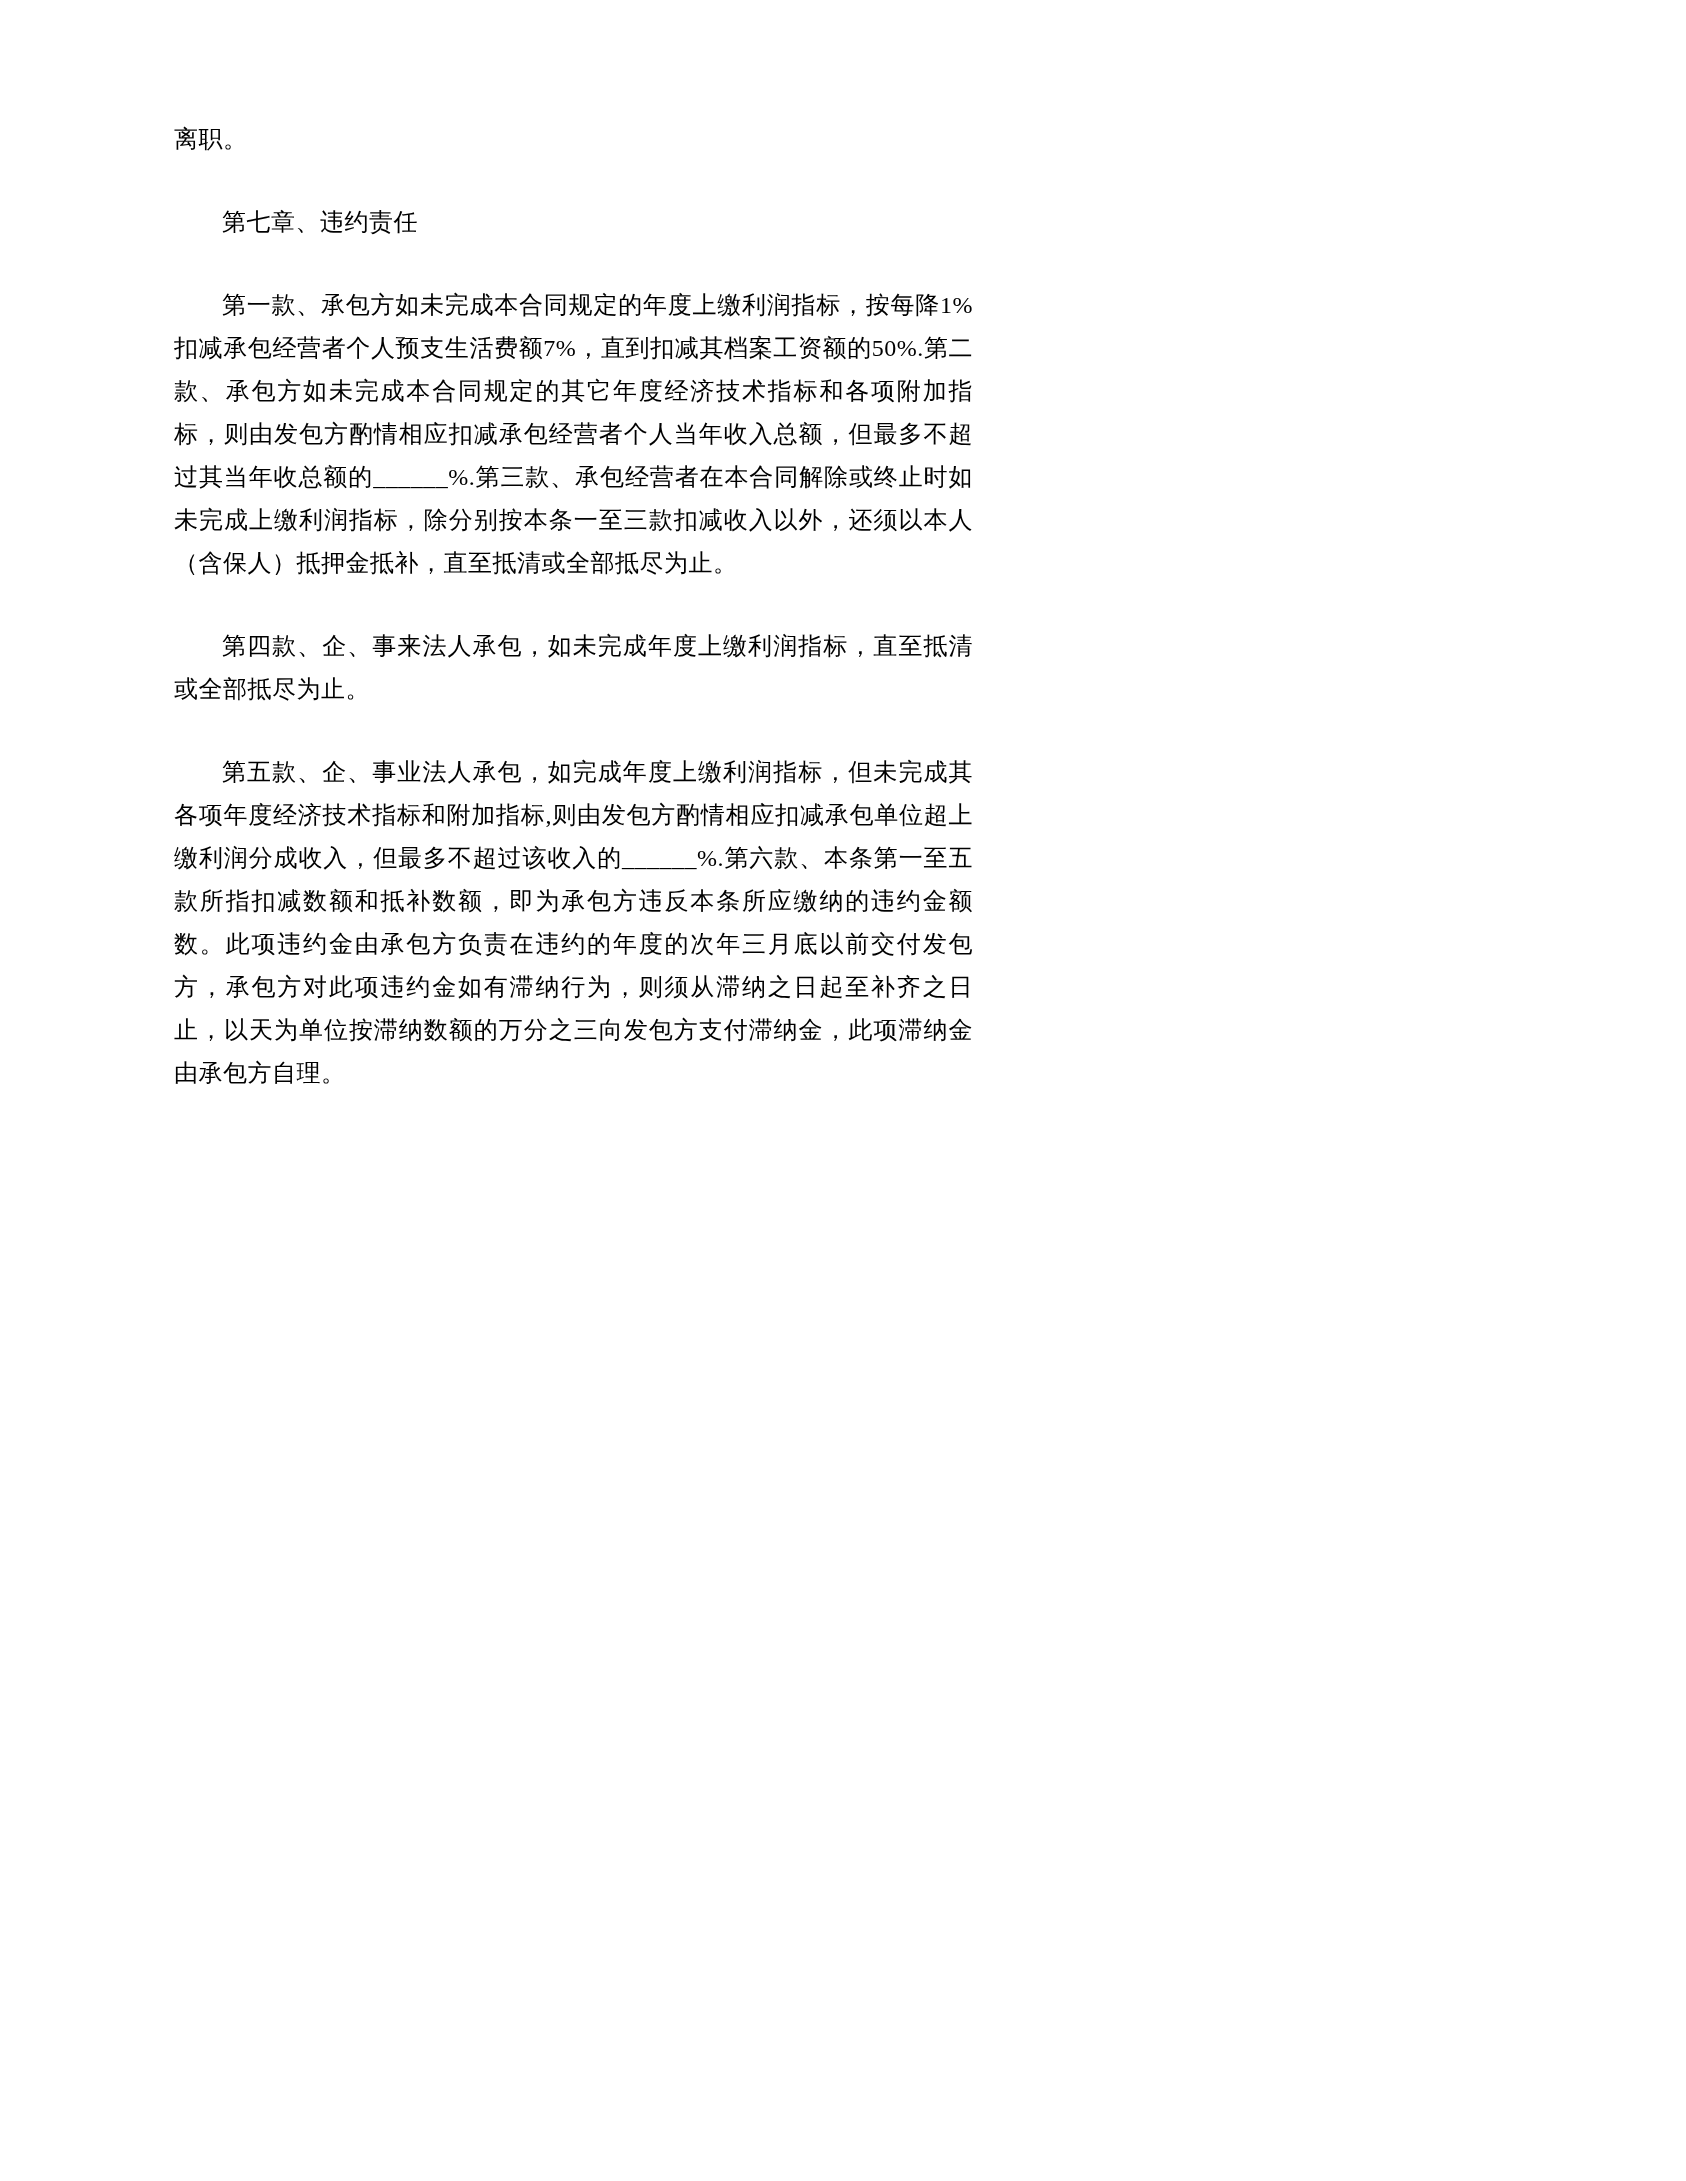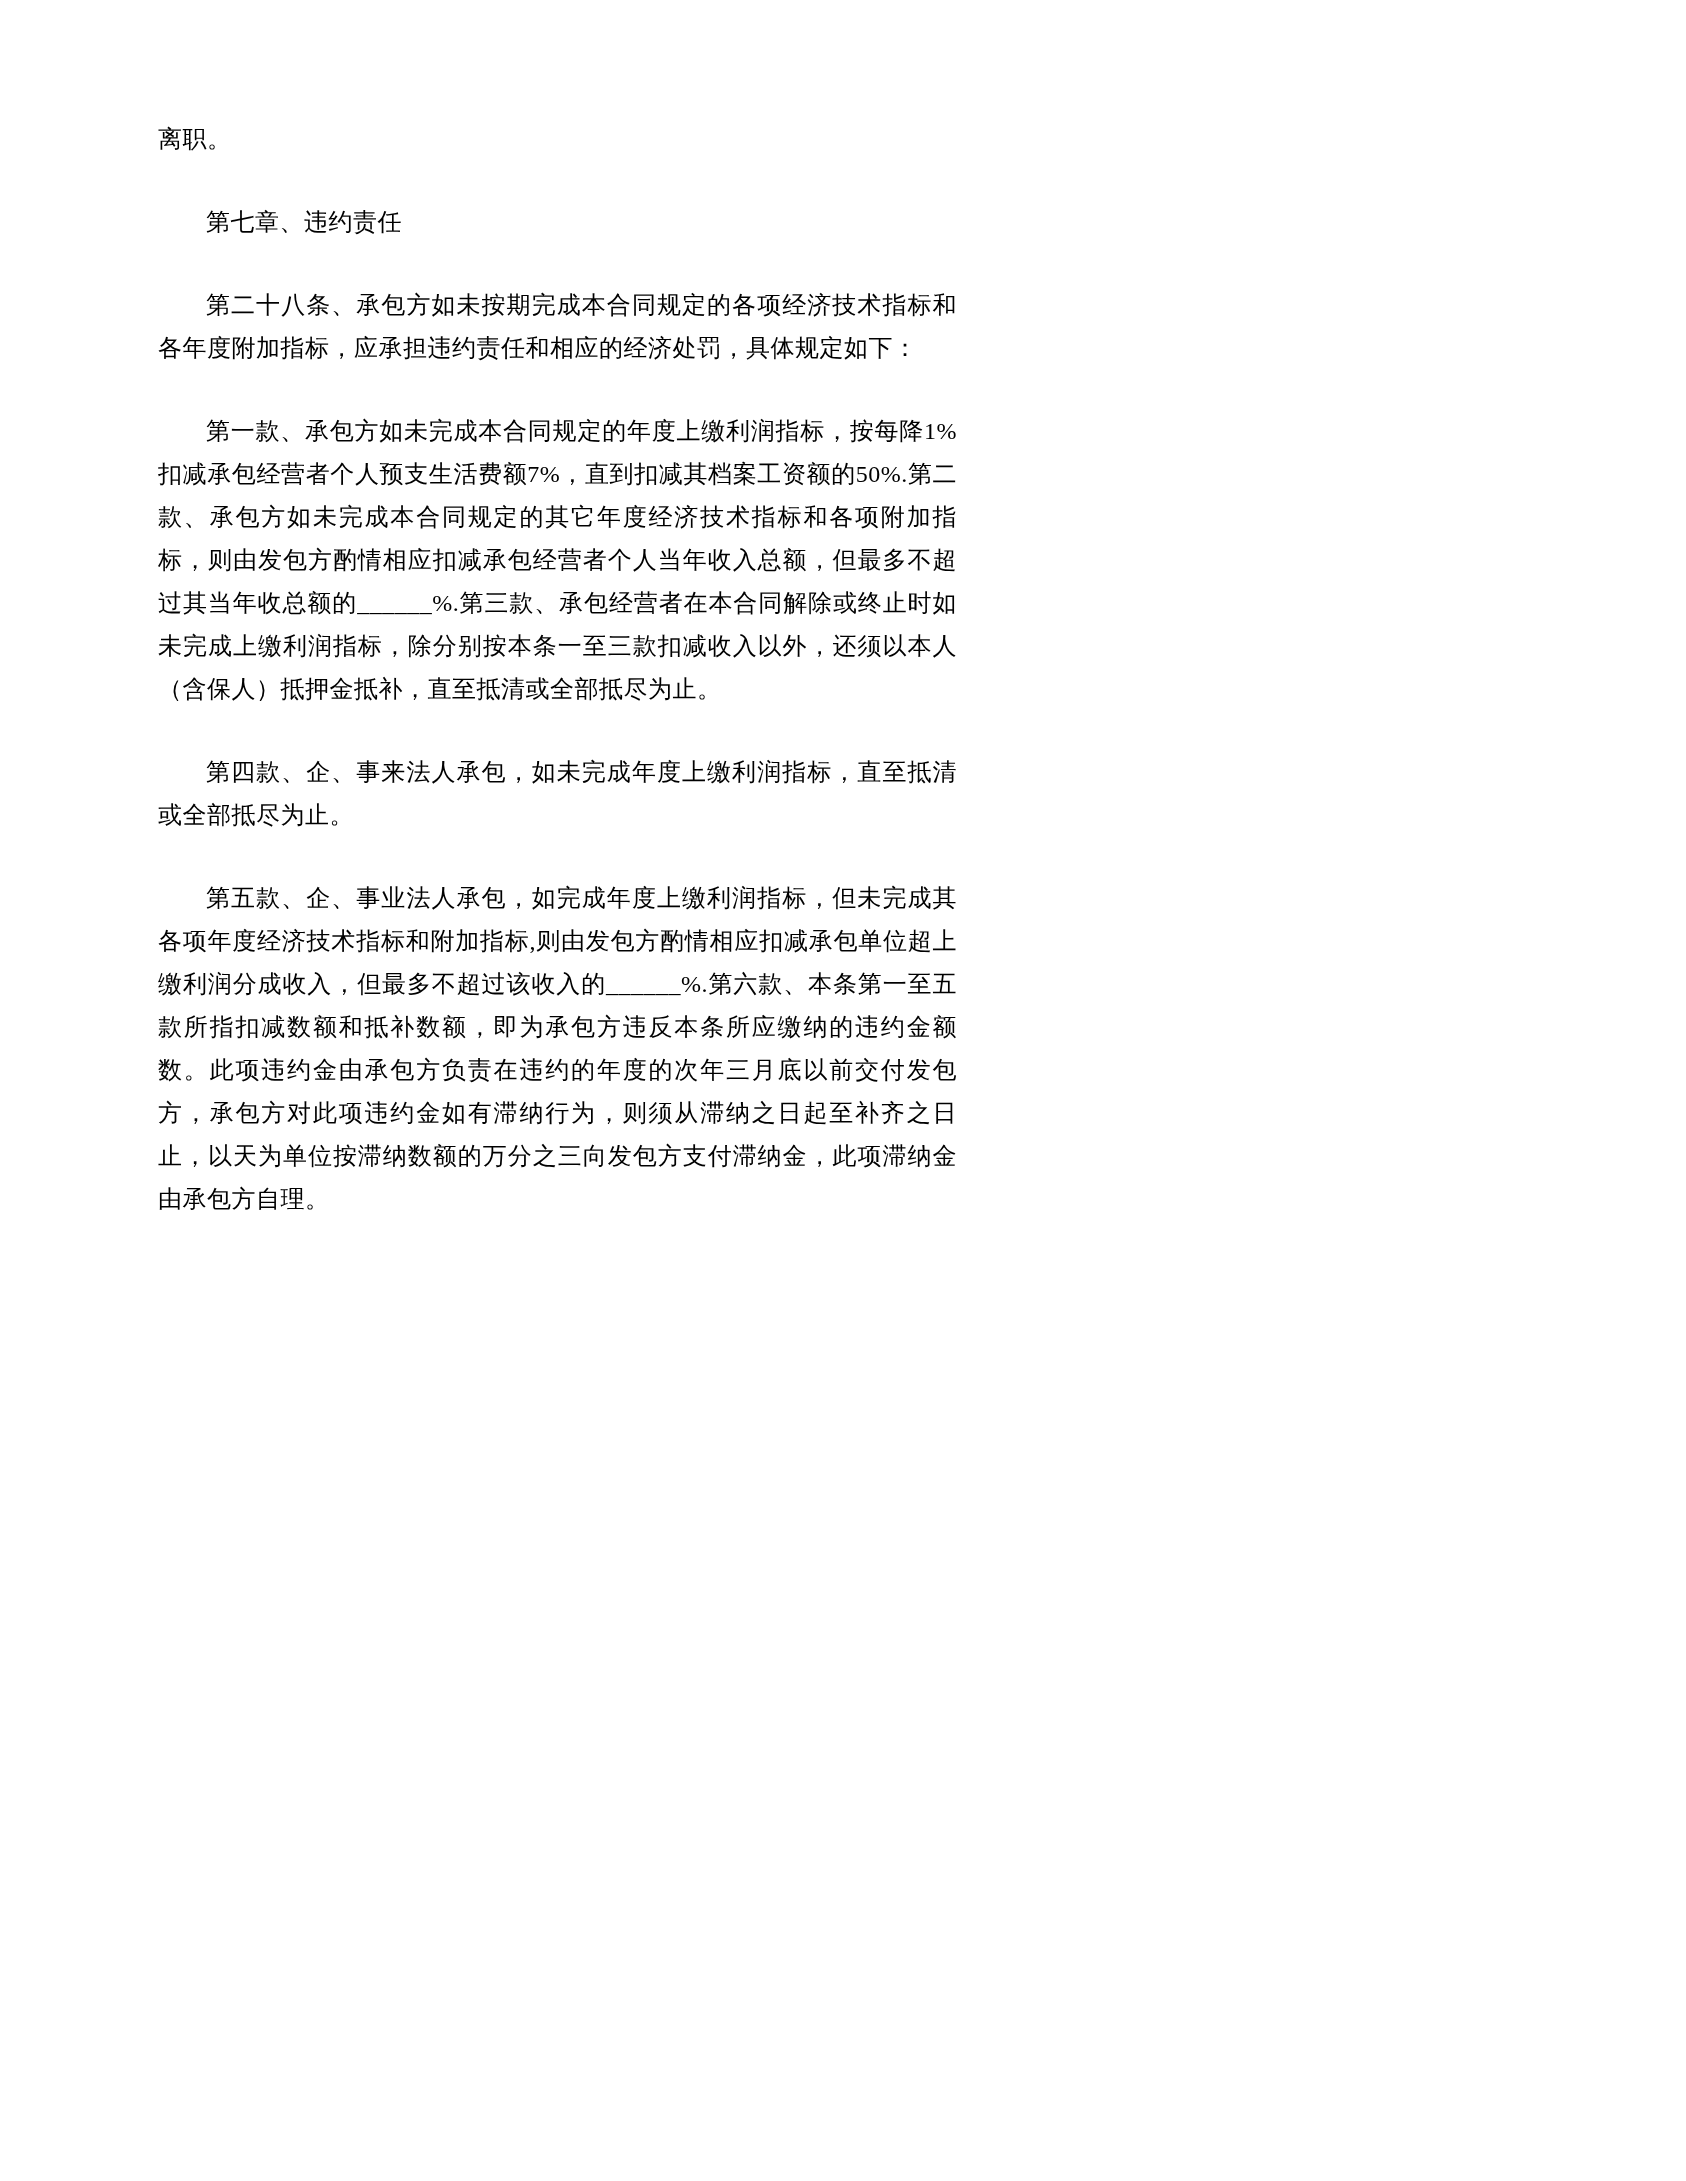--- a/index.html
+++ b/index.html
@@ -15,21 +15,21 @@
     color: #000000;
     overflow: hidden;
   }
   .page {
     position: absolute;
     inset: 0;
     background: #ffffff;
   }
   .content {
     position: absolute;
-    left: 158px;
+    left: 174px;
     top: 118px;
     width: 799px;
   }
   .content p {
     margin: 0 0 40px 0;
     font-size: 24px;
     line-height: 43px;
     text-align: justify;
     text-justify: inter-ideograph;
     letter-spacing: 0.5px;
@@ -39,19 +39,18 @@
     text-indent: 2em;
   }
 </style>
 </head>
 <body style="background: rgb(255, 255, 255); color: rgb(0, 0, 0);">
 
 <div class="page">
   <div class="content" id="content">
       <p>离职。</p>
       <p class="indent">第七章、违约责任</p>
-      <p class="indent">第二十八条、承包方如未按期完成本合同规定的各项经济技术指标和各年度附加指标，应承担违约责任和相应的经济处罚，具体规定如下：</p>
       <p class="indent">第一款、承包方如未完成本合同规定的年度上缴利润指标，按每降1%扣减承包经营者个人预支生活费额7%，直到扣减其档案工资额的50%.第二款、承包方如未完成本合同规定的其它年度经济技术指标和各项附加指标，则由发包方酌情相应扣减承包经营者个人当年收入总额，但最多不超过其当年收总额的______%.第三款、承包经营者在本合同解除或终止时如未完成上缴利润指标，除分别按本条一至三款扣减收入以外，还须以本人（含保人）抵押金抵补，直至抵清或全部抵尽为止。</p>
       <p class="indent">第四款、企、事来法人承包，如未完成年度上缴利润指标，直至抵清或全部抵尽为止。</p>
       <p class="indent">第五款、企、事业法人承包，如完成年度上缴利润指标，但未完成其各项年度经济技术指标和附加指标,则由发包方酌情相应扣减承包单位超上缴利润分成收入，但最多不超过该收入的______%.第六款、本条第一至五款所指扣减数额和抵补数额，即为承包方违反本条所应缴纳的违约金额数。此项违约金由承包方负责在违约的年度的次年三月底以前交付发包方，承包方对此项违约金如有滞纳行为，则须从滞纳之日起至补齐之日止，以天为单位按滞纳数额的万分之三向发包方支付滞纳金，此项滞纳金由承包方自理。</p>
     </div>
 </div>
 
 
 </body></html>

